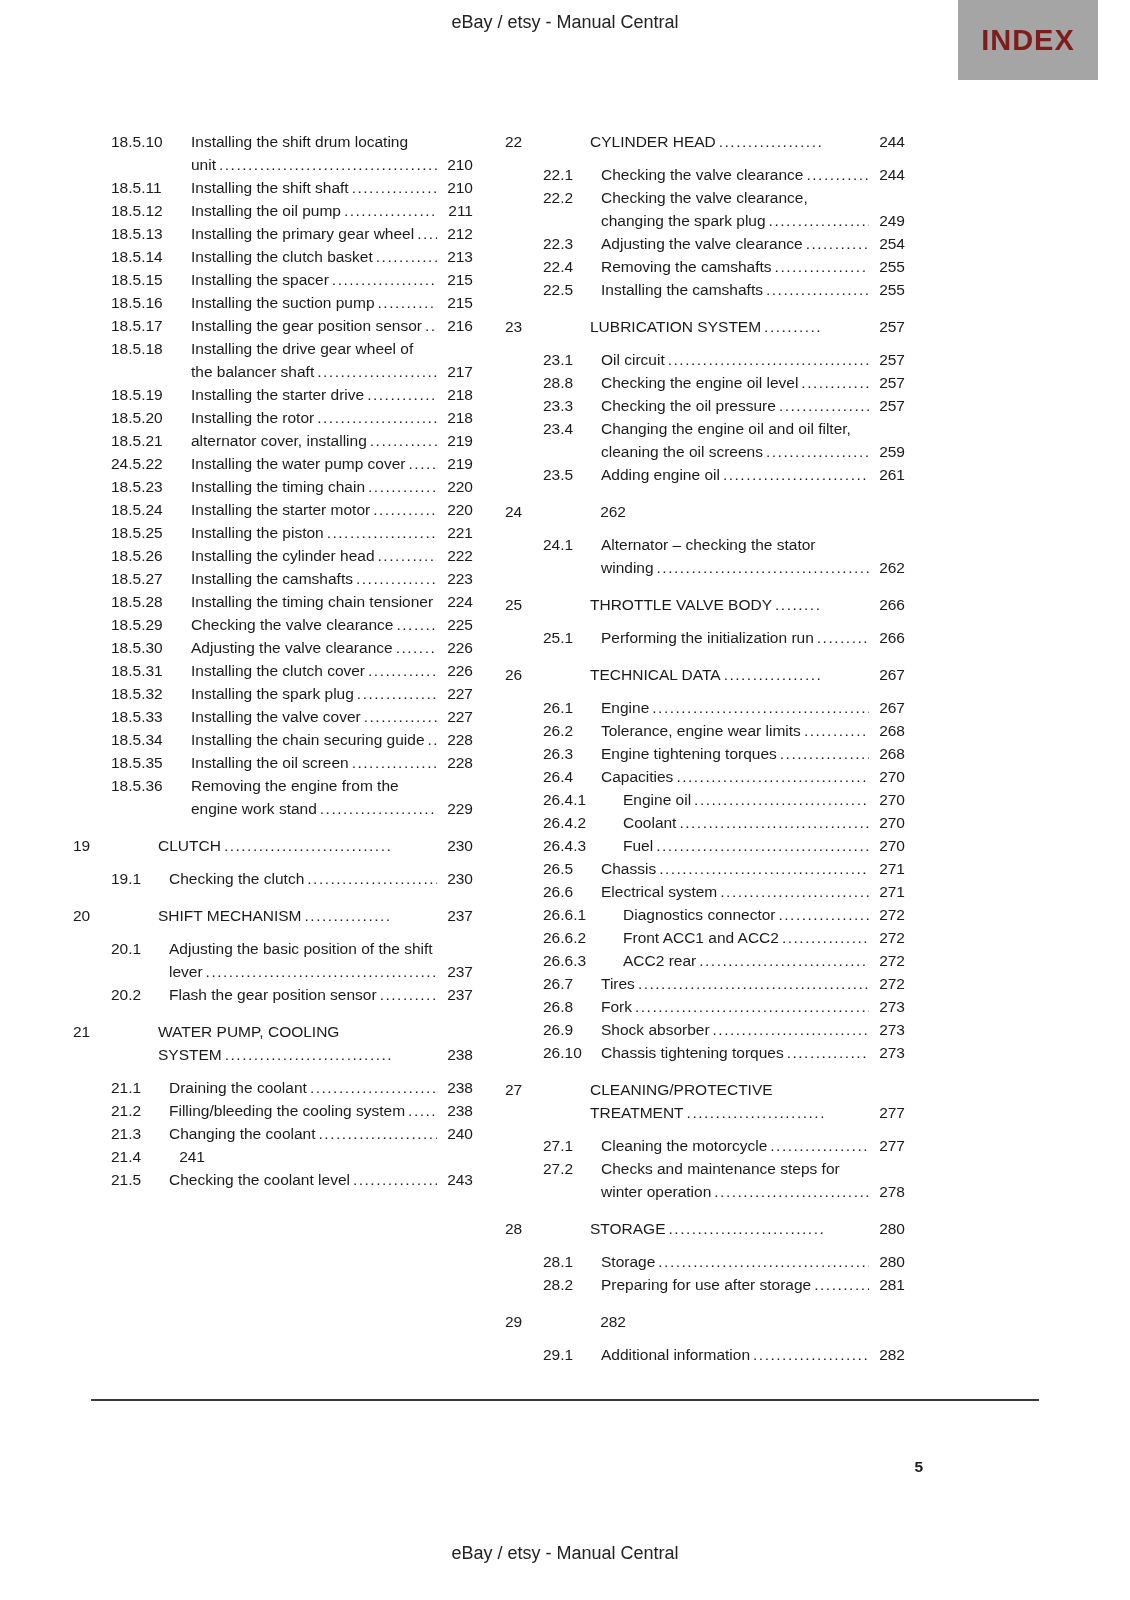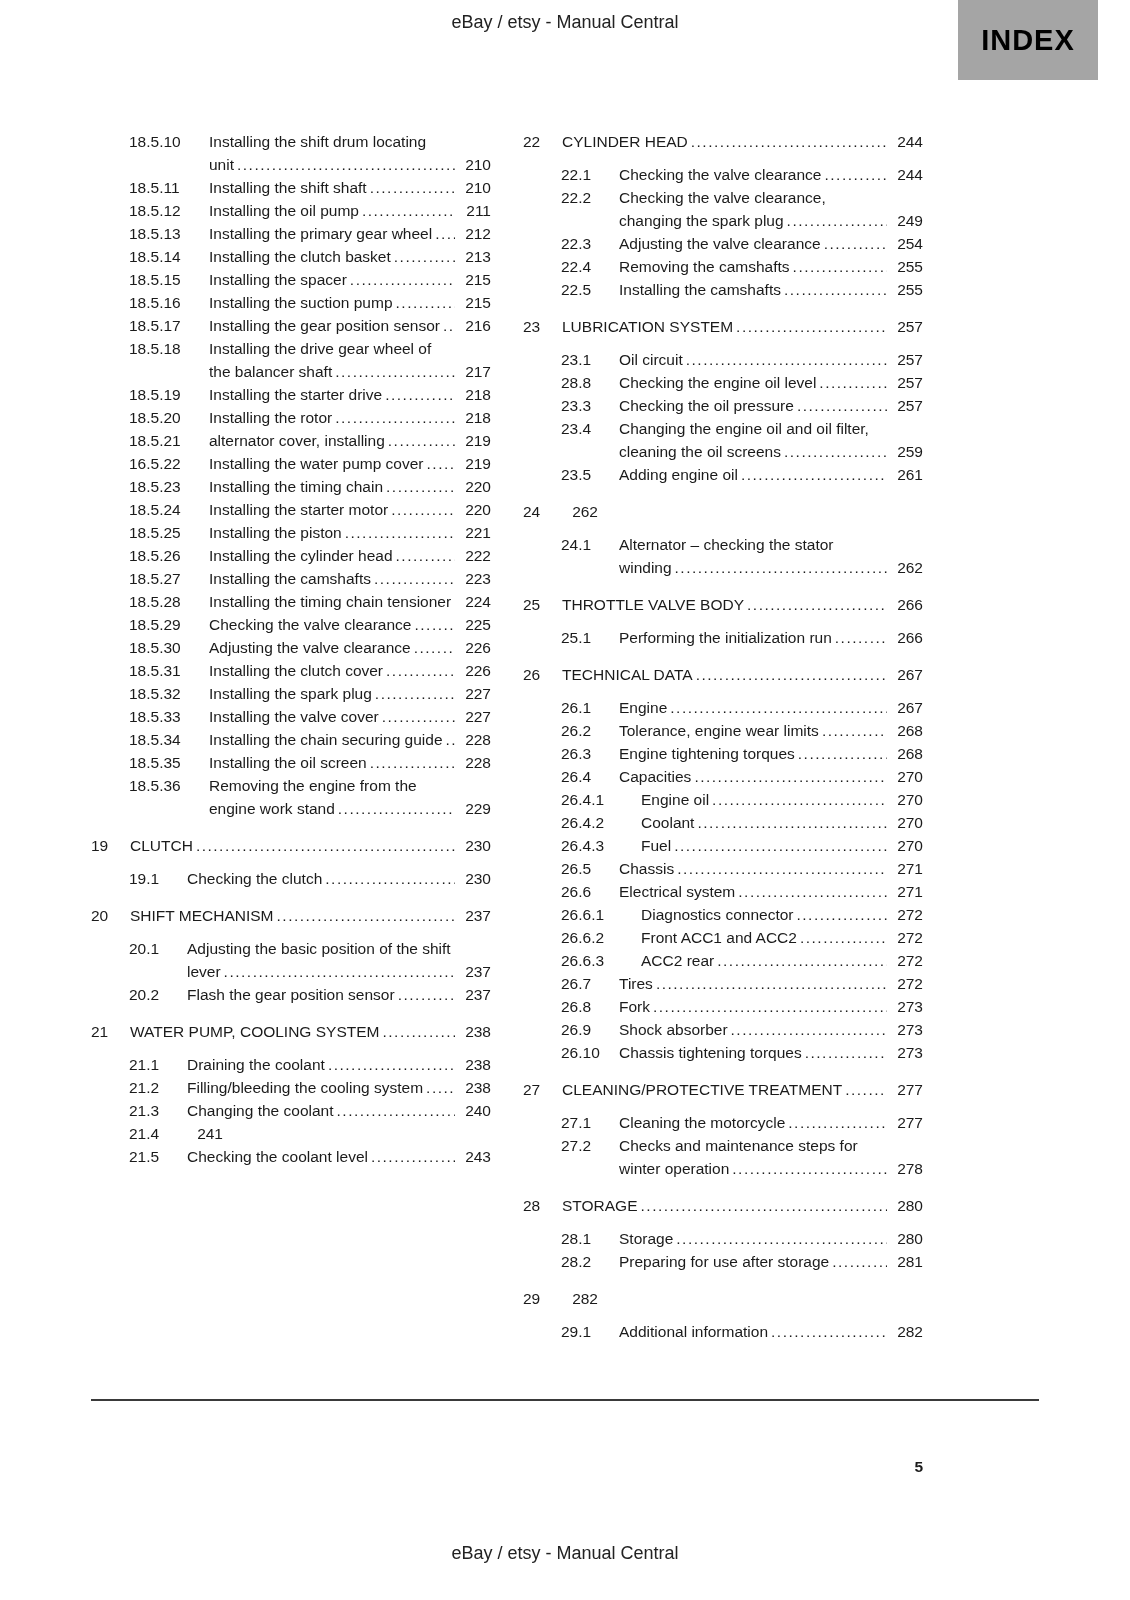--- a/index.html
+++ b/index.html
@@ -26,43 +26,43 @@
     top: 0; right: 32px;
     width: 140px; height: 80px;
     background: #a5a5a5;
     display: flex;
     align-items: center;
     justify-content: center;
   }
   .index-label {
     font-size: 29px;
     font-weight: bold;
-    color: #000000;
+    color: #7f1d1d;
     letter-spacing: 1px;
   }
 
   .toc {
     position: absolute;
-    top: 130px; left: 91px;
+    top: 130px; left: 73px;
     display: flex;
     gap: 32px;
   }
   .col { width: 400px; }
 
   .entry {
     display: flex;
     align-items: flex-start;
     font-size: 15.5px;
     line-height: 23px;
   }
   .e-num { flex: 0 0 58px; }
   .lvl1 .e-num { flex-basis: 39px; }
   .lvl3 .e-num { flex-basis: 80px; }
   .lvl2, .lvl3 { padding-left: 38px; }
-  .lvl1 { margin: 14px 0 10px 0; }
+  .lvl1 { margin: 14px 0 10px 0; gap: 46px; }
   .lvl1:first-child { margin-top: 0; }
 
   .e-body {
     flex: 1 1 auto;
     overflow: hidden;
     position: relative;
     padding-right: 3px;
   }
   .e-title::after {
     content: "....................................................................................................";
@@ -165,21 +165,21 @@
         <span class="e-num">18.5.20</span>
         <span class="e-body"><span class="e-title">Installing the rotor</span></span>
         <span class="e-page">218</span>
       </div>
       <div class="entry lvl3">
         <span class="e-num">18.5.21</span>
         <span class="e-body"><span class="e-title">alternator cover, installing</span></span>
         <span class="e-page">219</span>
       </div>
       <div class="entry lvl3">
-        <span class="e-num">16.5.22</span>
+        <span class="e-num">24.5.22</span>
         <span class="e-body"><span class="e-title">Installing the water pump cover</span></span>
         <span class="e-page">219</span>
       </div>
       <div class="entry lvl3">
         <span class="e-num">18.5.23</span>
         <span class="e-body"><span class="e-title">Installing the timing chain</span></span>
         <span class="e-page">220</span>
       </div>
       <div class="entry lvl3">
         <span class="e-num">18.5.24</span>

